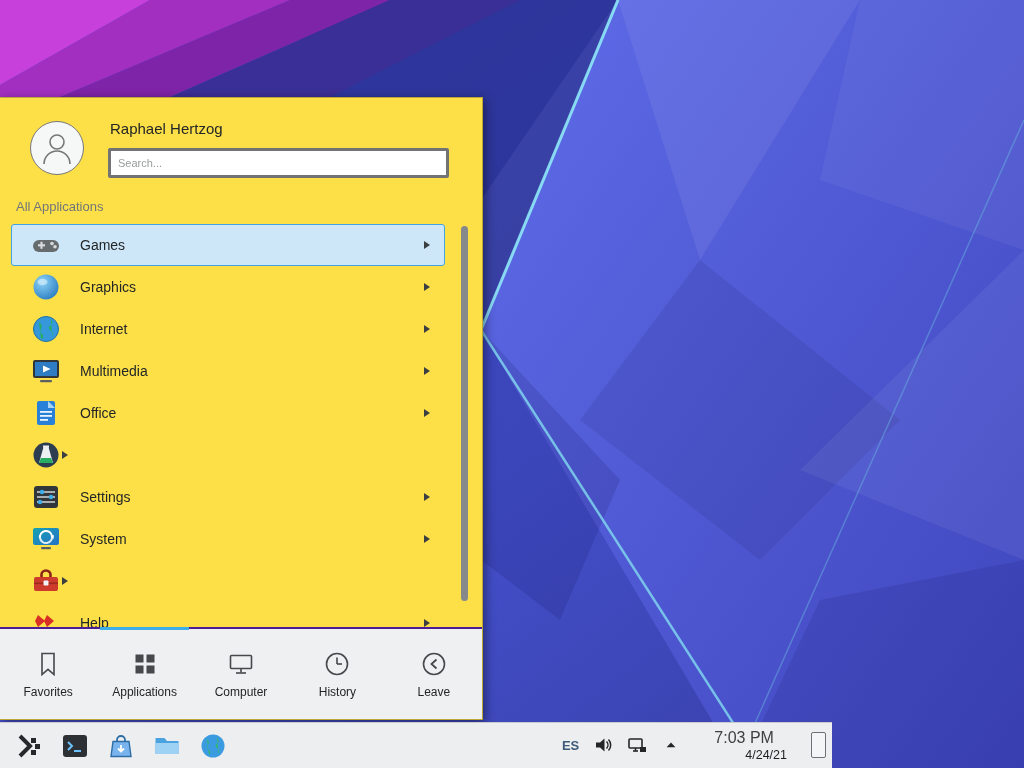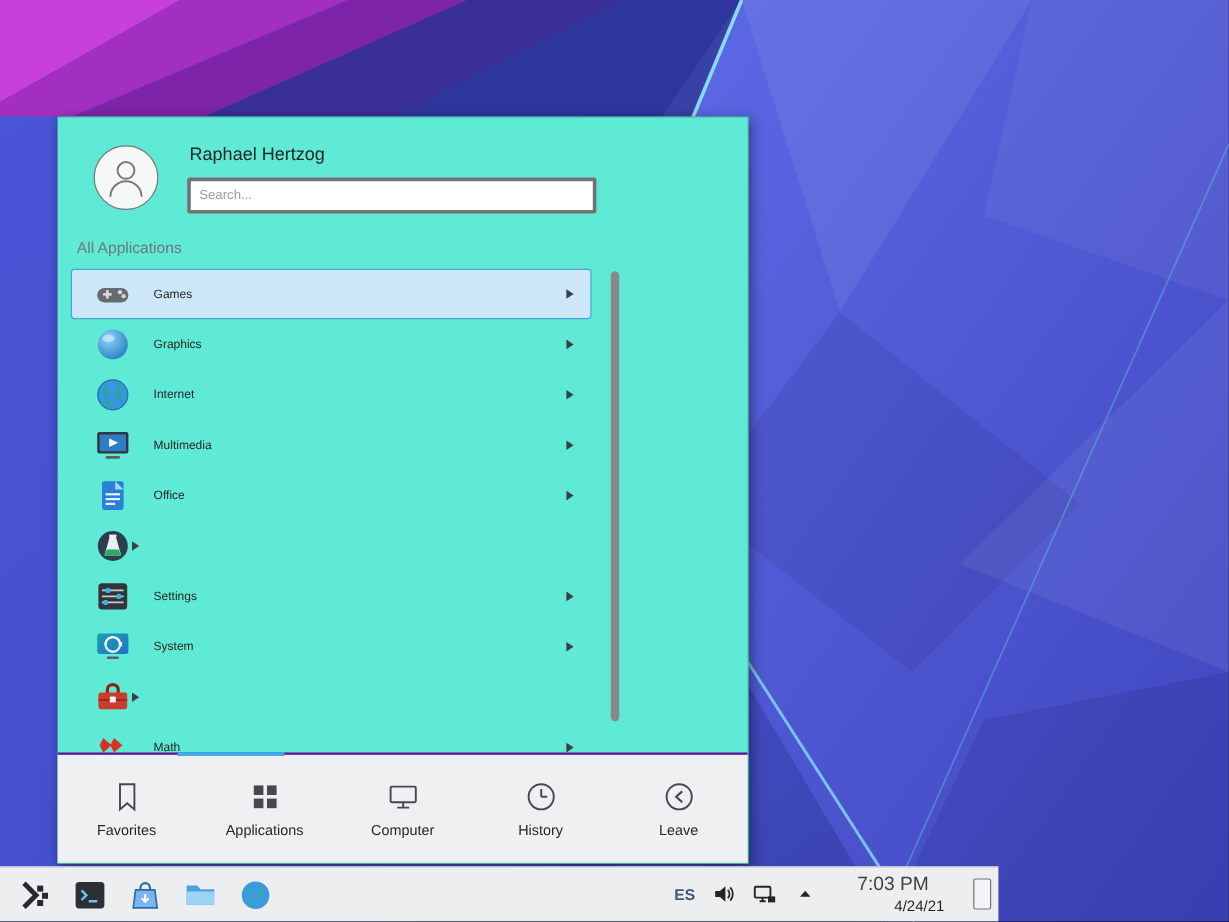--- a/index.html
+++ b/index.html
@@ -2,39 +2,39 @@
 <html><head>
 <meta charset="utf-8">
 <style>
   html,body{margin:0;padding:0;background:#000;}
   *{box-sizing:border-box;}
   #screen{position:relative;width:1024px;height:768px;overflow:hidden;
     font-family:"Liberation Sans",sans-serif;color:#232627;}
   #wallpaper{position:absolute;inset:0;}
 
   
-  #menu{position:absolute;left:0;top:97px;width:576px;height:623px;
-    background:#5eead4;border:1px solid rgba(0,0,0,.25);border-left:none;
-    box-shadow:2px 3px 10px rgba(0,0,0,.45);margin-left:48px;}
+  #menu{position:absolute;left:0;top:97px;width:483px;height:623px;
+    background:#fde047;border:1px solid rgba(0,0,0,.25);border-left:none;
+    box-shadow:2px 3px 10px rgba(0,0,0,.45);}
   #avatar{position:absolute;left:30px;top:23px;width:54px;height:54px;border-radius:50%;
     border:1px solid #777;background:#f6f7f7;display:flex;align-items:center;justify-content:center;}
   #user-name{position:absolute;left:110px;top:22px;font-size:15px;color:#232627;}
   #search{position:absolute;left:108px;top:50px;width:341px;height:26px;
     border:3px solid #737373;border-radius:2px;background:#fff;outline:none;
     font-size:11px;padding:12px 7px;color:#232627;font-family:"Liberation Sans",sans-serif;}
   #search::placeholder{color:#9a9c9d;}
   #section-label{position:absolute;left:16px;top:101px;font-size:13px;color:#70767a;}
 
   .app-list{position:absolute;left:11px;top:126px;width:434px;}
   .app-row{position:relative;height:42px;display:flex;align-items:center;
     border:1px solid transparent;border-radius:3px;}
   .app-row.selected{background:#cde6f8;border-color:#43a4e2;}
   .app-icon{width:32px;height:32px;margin-left:18px;flex:0 0 32px;display:flex;}
   .app-icon svg{width:32px;height:32px;}
-  .app-label{margin-left:18px;font-size:10px;color:#232627;flex:1;}
+  .app-label{margin-left:18px;font-size:14px;color:#232627;flex:1;}
   .submenu-arrow{width:0;height:0;border-left:6px solid #3c3f41;border-top:4.5px solid transparent;
     border-bottom:4.5px solid transparent;margin-right:14px;}
 
   #scrollbar{position:absolute;left:461px;top:128px;width:7px;height:375px;
     background:#85898b;border-radius:3.5px;}
 
   #menu-footer{position:absolute;left:0;bottom:0;width:100%;height:92px;background:#eff0f1;
     border-top:2px solid #4c1d95;display:flex;}
   #tab-indicator{position:absolute;left:100px;top:-2px;width:89px;height:3px;background:#3daee9;}
   .tab{flex:1;display:flex;flex-direction:column;align-items:center;justify-content:center;gap:7px;cursor:default;}
@@ -239,21 +239,21 @@
 
       <div class="app-row">
         <span class="app-icon">
           <svg viewBox="0 0 32 32">
               <polygon points="8,8 15,14 8,20 5,14" fill="#d93025"></polygon>
               <polygon points="17,8 24,14 17,20 14,14" fill="#d93025"></polygon>
               <polygon points="8,20 15,24 8,28" fill="#a81f16"></polygon>
               <polygon points="17,20 24,24 17,28" fill="#a81f16"></polygon>
             </svg>
         </span>
-        <span class="app-label">Math</span>
+        <span class="app-label">Help</span>
         <span class="submenu-arrow"></span>
       </div>
 
     </div>
 
     <div id="scrollbar"></div>
 
     <div id="menu-footer">
       <div id="tab-indicator"></div>
 

